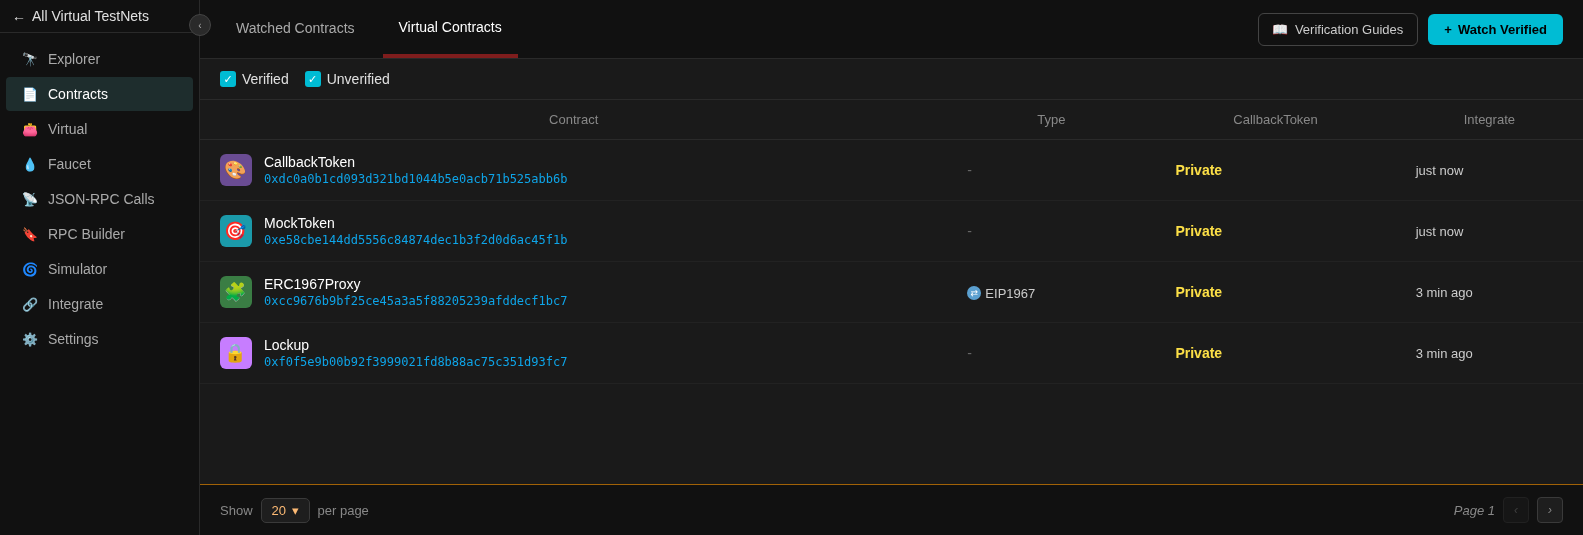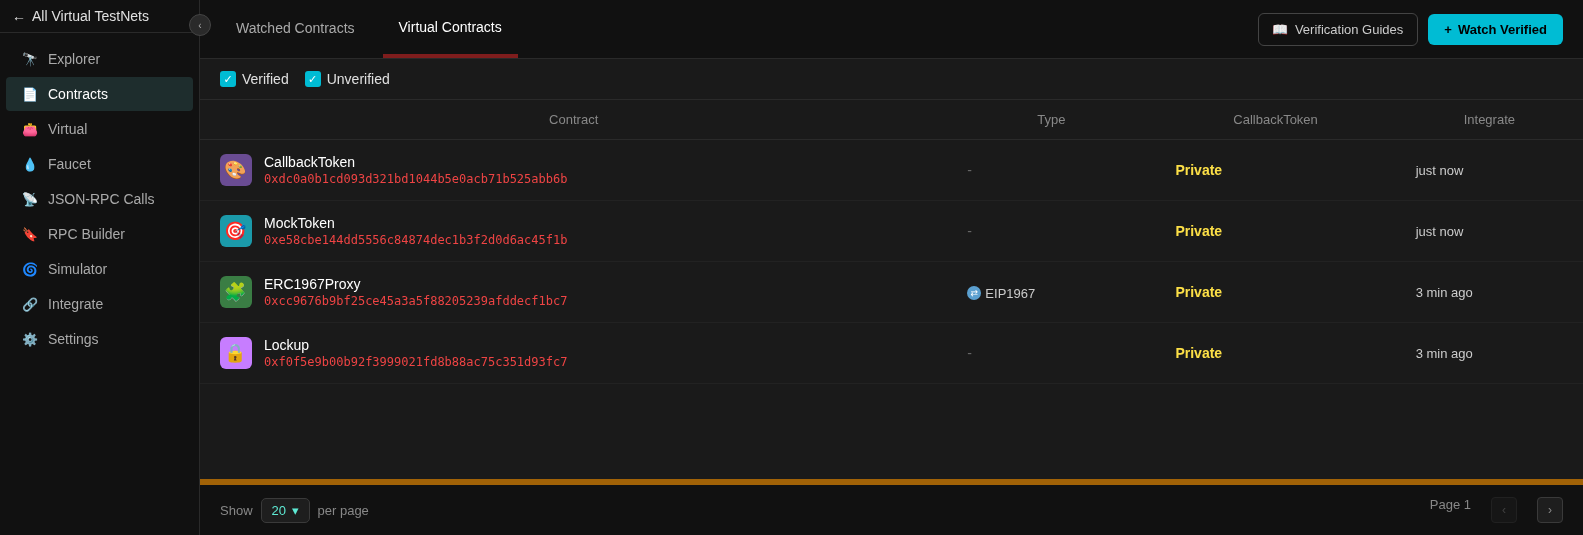--- a/index.html
+++ b/index.html
@@ -216,21 +216,21 @@
       background: #333;
       display: flex;
       align-items: center;
       justify-content: center;
       font-size: 18px;
       flex-shrink: 0;
       overflow: hidden;
     }
     .contract-info { display: flex; flex-direction: column; gap: 2px; }
     .contract-name { color: #fff; font-weight: 500; font-size: 14px; }
-    .contract-address { color: #ef4444; font-size: 12px; font-family: monospace; }
+    .contract-address { color: #0ea5e9; font-size: 12px; font-family: monospace; }
     .type-badge {
       display: inline-flex;
       align-items: center;
       gap: 4px;
       font-size: 13px;
       color: #ccc;
     }
     .proxy-icon {
       width: 14px;
       height: 14px;
@@ -245,47 +245,49 @@
     .verification-cell { color: #fde047; font-size: 14px; font-weight: bold; }
     .deployed-cell { color: #ccc; font-size: 13px; }
     .dash { color: #666; }
 
     
     .table-footer {
       display: flex;
       align-items: center;
       justify-content: space-between;
       padding: 12px 20px;
-      border-top: 6px solid #a16207;
+      border-top: 1px solid #a16207;
       background: #111;
     }
     .show-per-page {
       display: flex;
       align-items: center;
       gap: 8px;
       color: #888;
       font-size: 13px;
     }
     .per-page-select {
       display: flex;
       align-items: center;
       background: #1e1e1e;
       border: 1px solid #3a3a3a;
       border-radius: 5px;
       padding: 4px 10px;
-      color: #5eead4;
+      color: #fdba74;
       font-size: 13px;
       gap: 6px;
       cursor: pointer;
     }
     .pagination {
       display: flex;
-      gap: 20px;
+      align-items: center;
+      gap: 8px;
       color: #888;
       font-size: 13px;
+      font-style: italic;
     }
     .page-btn {
       width: 26px;
       height: 26px;
       background: #1e1e1e;
       border: 1px solid #3a3a3a;
       border-radius: 4px;
       display: flex;
       align-items: center;
       justify-content: center;

